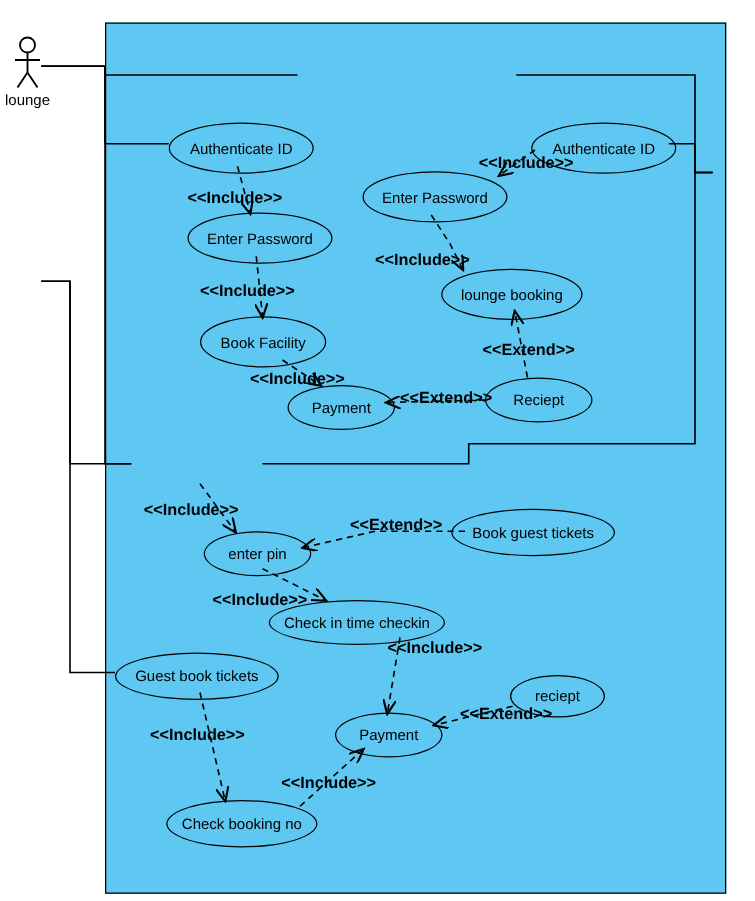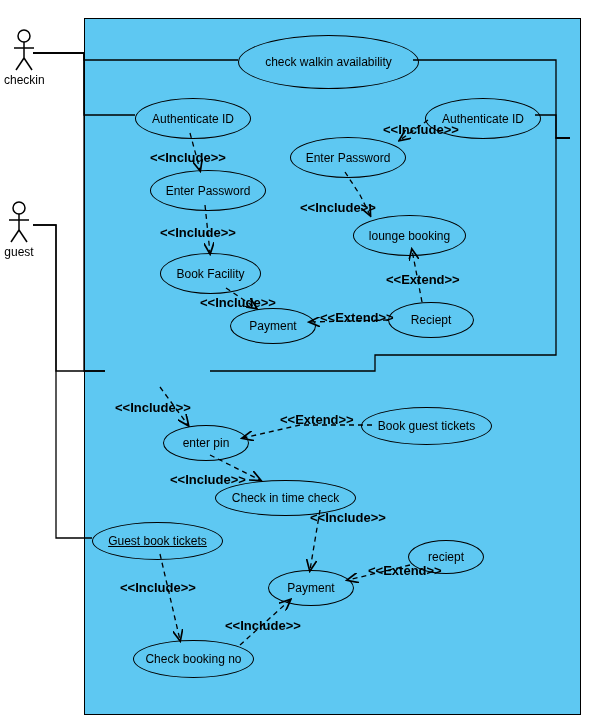--- a/index.html
+++ b/index.html
@@ -18,48 +18,37 @@
   <div class="system"></div>
 
   <div class="actor" style="left:4px; top:28px;">
     <svg width="30" height="45">
         <circle cx="15" cy="8" r="6" fill="none" stroke="#000" stroke-width="1.5"></circle>
         <line x1="15" y1="14" x2="15" y2="30" stroke="#000" stroke-width="1.5"></line>
         <line x1="5" y1="20" x2="25" y2="20" stroke="#000" stroke-width="1.5"></line>
         <line x1="15" y1="30" x2="7" y2="42" stroke="#000" stroke-width="1.5"></line>
         <line x1="15" y1="30" x2="23" y2="42" stroke="#000" stroke-width="1.5"></line>
       </svg>
-    <div>checkin</div>
-  </div>
-
-  <div class="actor" style="left:4px; top:200px;">
-    <svg width="30" height="45">
-        <circle cx="15" cy="8" r="6" fill="none" stroke="#000" stroke-width="1.5"></circle>
-        <line x1="15" y1="14" x2="15" y2="30" stroke="#000" stroke-width="1.5"></line>
-        <line x1="5" y1="20" x2="25" y2="20" stroke="#000" stroke-width="1.5"></line>
-        <line x1="15" y1="30" x2="7" y2="42" stroke="#000" stroke-width="1.5"></line>
-        <line x1="15" y1="30" x2="23" y2="42" stroke="#000" stroke-width="1.5"></line>
-      </svg>
-    <div>guest</div>
+    <div>lounge</div>
   </div>
 
 
-  <div class="usecase" style="left:238px; top:35px; width:175px; height:48px;">check walkin availability</div>
+
   <div class="usecase" style="left:135px; top:98px; width:110px; height:35px;">Authenticate ID</div>
   <div class="usecase" style="left:425px; top:98px; width:110px; height:35px;">Authenticate ID</div>
   <div class="usecase" style="left:290px; top:137px; width:110px; height:35px;">Enter Password</div>
   <div class="usecase" style="left:150px; top:170px; width:110px; height:35px;">Enter Password</div>
   <div class="usecase" style="left:353px; top:215px; width:107px; height:35px;">lounge booking</div>
   <div class="usecase" style="left:160px; top:253px; width:95px; height:35px;">Book Facility</div>
   <div class="usecase" style="left:230px; top:308px; width:80px; height:30px;">Payment</div>
   <div class="usecase" style="left:388px; top:302px; width:80px; height:30px;">Reciept</div>
   <div class="usecase" style="left:163px; top:425px; width:80px; height:30px;text-align:center;">enter pin</div>
   <div class="usecase" style="left:361px; top:407px; width:125px; height:32px;">Book guest tickets</div>
-  <div class="usecase" style="left:215px; top:480px; width:135px; height:30px;">Check in time check</div>
-  <div class="usecase" style="left:92px; top:522px; width:125px; height:32px;text-decoration:underline;">Guest book tickets</div>
+  <div class="usecase" style="left:215px; top:480px; width:135px; height:30px;">Check in time checkin</div>
+  <div class="usecase" style="left:92px; top:522px; width:125px; height:32px;">Guest book tickets</div>
   <div class="usecase" style="left:268px; top:570px; width:80px; height:30px;">Payment</div>
   <div class="usecase" style="left:408px; top:540px; width:70px; height:28px;">reciept</div>
   <div class="usecase" style="left:133px; top:640px; width:115px; height:32px;">Check booking no</div>
 
   <svg class="links" width="604" height="721">
     <defs>
       <marker id="arrow" markerWidth="10" markerHeight="8" refX="8" refY="4" orient="auto">
           <path d="M0,0 L9,4 L0,8" fill="none" stroke="#000" stroke-width="1.3"></path>
         </marker>
     </defs>

